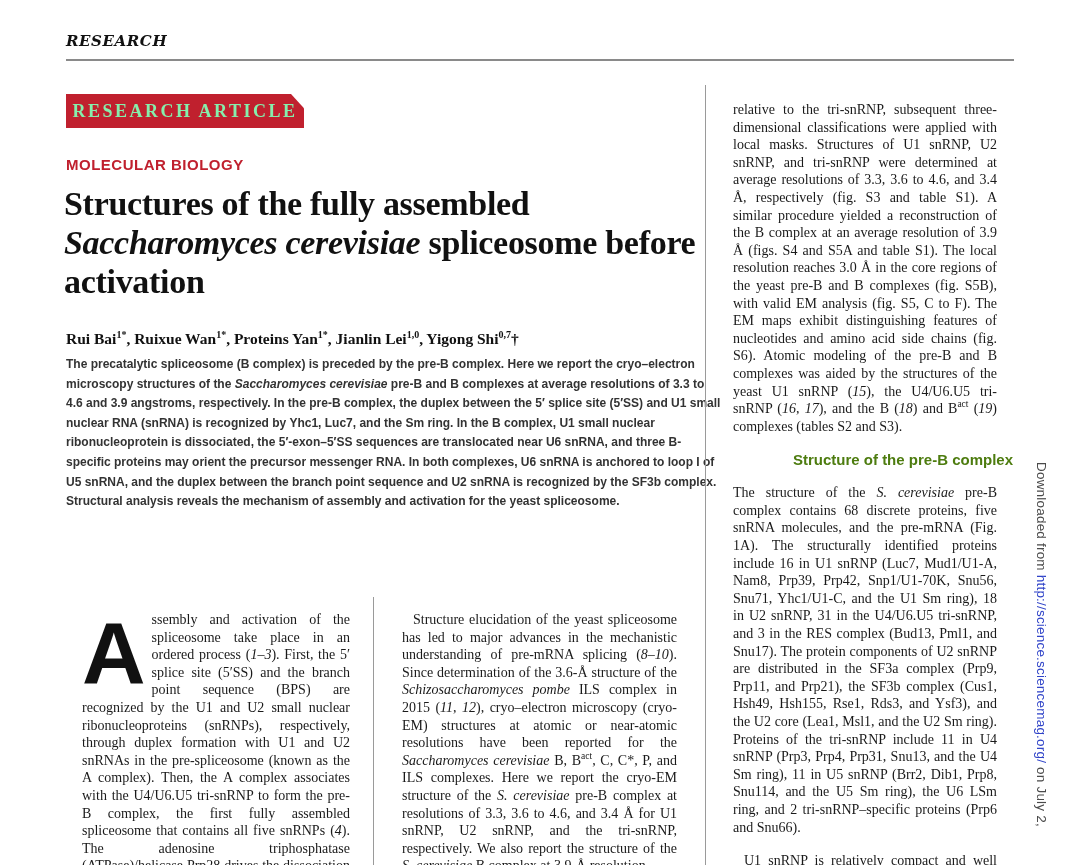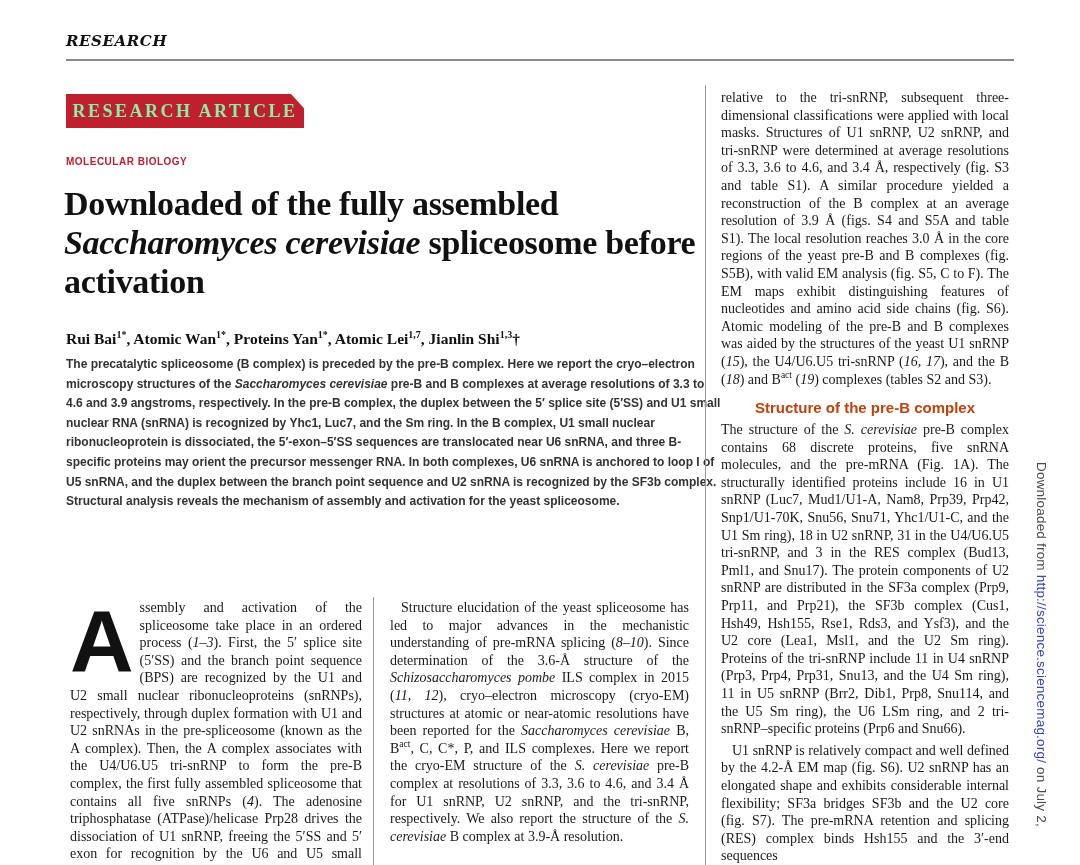--- a/index.html
+++ b/index.html
@@ -8,46 +8,46 @@
 
   .running-head{position:absolute;left:66px;top:32px;font-family:"DejaVu Serif",serif;
         font-style:italic;font-weight:700;font-size:15px;letter-spacing:0.6px;color:#111;}
   .head-rule{position:absolute;left:66px;top:59px;width:948px;height:2px;background:#8a8a8a;}
 
   .badge{position:absolute;left:66px;top:94px;width:238px;height:34px;background:#c0202e;
         color:#86efac;font-family:"Liberation Serif",serif;font-weight:700;font-size:18px;
         letter-spacing:2.5px;line-height:35px;text-align:center;
         clip-path:polygon(0 0,calc(100% - 13px) 0,100% 42%,100% 100%,0 100%);}
   .kicker{position:absolute;left:66px;top:156px;font-family:"Liberation Sans",sans-serif;
-        font-weight:700;font-size:10px;letter-spacing:0.5px;color:#c0202e;}
+        font-weight:700;font-size:15px;letter-spacing:0.5px;color:#c0202e;}
 
   .title{position:absolute;left:64px;top:184px;width:652px;margin:0;
         font-family:"Liberation Serif",serif;font-weight:700;font-size:34px;line-height:39px;
         color:#111;letter-spacing:-0.3px;}
   .authors{position:absolute;left:66px;top:330px;width:650px;font-weight:700;font-size:15.5px;color:#111;}
   .authors sup{font-size:10px;line-height:0;}
 
   .abstract{position:absolute;left:66px;top:355px;width:655px;
         font-family:"Liberation Sans",sans-serif;font-weight:700;font-size:12px;
         line-height:19.6px;color:#333;}
 
   .col{position:absolute;bottom:0;overflow:hidden;}
   .col1{left:66px;top:595px;width:300px;}
   .col2{left:386px;top:595px;width:307px;}
   .col3{left:717px;top:85px;width:296px;}
 
-  .para{margin:4px;text-align:justify;font-size:14px;line-height:17.6px;color:#1a1a1a;}
+  .para{margin:16px;text-align:justify;font-size:14px;line-height:17.6px;color:#1a1a1a;}
   .para.indent{text-indent:11px;}
   .para sup{font-size:9.5px;line-height:0;}
 
   .dropcap{float:left;font-family:"Liberation Sans",sans-serif;font-weight:700;
         font-size:88px;line-height:74px;margin:5px 8px 0 0;color:#111;letter-spacing:-2px;}
 
   .subhead{margin:11px 0 5px 0;font-family:"Liberation Sans",sans-serif;font-weight:700;
-        font-size:15px;color:#c2410c;text-align:center;}
+        font-size:15px;color:#4d7c0f;text-align:right;}
 
   .vrule{position:absolute;width:1px;background:#9a9a9a;}
   .vrule1{left:373px;top:597px;bottom:0;}
   .vrule2{left:705px;top:85px;bottom:0;}
 
   .sidebar{position:absolute;left:1034px;top:462px;writing-mode:vertical-rl;
         font-family:"Liberation Sans",sans-serif;font-size:13.5px;color:#4a4a4a;
         white-space:nowrap;letter-spacing:0.2px;}
   .sidebar .url{color:#2f43c8;text-decoration:none;cursor:pointer;}
 </style>
@@ -55,23 +55,23 @@
 <body>
 
 <div class="page">
 
   <div class="running-head">RESEARCH</div>
   <div class="head-rule"></div>
 
   <div class="badge">RESEARCH ARTICLE</div>
   <div class="kicker">MOLECULAR BIOLOGY</div>
 
-  <h1 class="title"><span>Downloaded of the fully assembled </span><i>Saccharomyces cerevisiae</i><span> spliceosome before activation</span></h1>
+  <h1 class="title"><span>Structures of the fully assembled </span><i>Saccharomyces cerevisiae</i><span> spliceosome before activation</span></h1>
 
-  <div class="authors"><span>Rui Bai</span><sup>1*</sup><span>, Atomic Wan</span><sup>1*</sup><span>, Proteins Yan</span><sup>1*</sup><span>, Atomic Lei</span><sup>1,7</sup><span>, Jianlin Shi</span><sup>1,3</sup><span>†</span></div>
+  <div class="authors"><span>Rui Bai</span><sup>1*</sup><span>, Ruixue Wan</span><sup>1*</sup><span>, Proteins Yan</span><sup>1*</sup><span>, Jianlin Lei</span><sup>1,0</sup><span>, Yigong Shi</span><sup>0,7</sup><span>†</span></div>
 
   <div class="abstract"><span>The precatalytic spliceosome (B complex) is preceded by the pre-B complex. Here we report the cryo–electron microscopy structures of the </span><i>Saccharomyces cerevisiae</i><span> pre-B and B complexes at average resolutions of 3.3 to 4.6 and 3.9 angstroms, respectively. In the pre-B complex, the duplex between the 5′ splice site (5′SS) and U1 small nuclear RNA (snRNA) is recognized by Yhc1, Luc7, and the Sm ring. In the B complex, U1 small nuclear ribonucleoprotein is dissociated, the 5′-exon–5′SS sequences are translocated near U6 snRNA, and three B-specific proteins may orient the precursor messenger RNA. In both complexes, U6 snRNA is anchored to loop I of U5 snRNA, and the duplex between the branch point sequence and U2 snRNA is recognized by the SF3b complex. Structural analysis reveals the mechanism of assembly and activation for the yeast spliceosome.</span></div>
 
   <div class="col col1">
     <p class="para"><span class="dropcap">A</span><span><span>ssembly and activation of the spliceosome take place in an ordered process (</span><i>1</i><span>–</span><i>3</i><span>). First, the 5′ splice site (5′SS) and the branch point sequence (BPS) are recognized by the U1 and U2 small nuclear ribonucleoproteins (snRNPs), respectively, through duplex formation with U1 and U2 snRNAs in the pre-spliceosome (known as the A complex). Then, the A complex associates with the U4/U6.U5 tri-snRNP to form the pre-B complex, the first fully assembled spliceosome that contains all five snRNPs (</span><i>4</i><span>). The adenosine triphosphatase (ATPase)/helicase Prp28 drives the dissociation of U1 snRNP, freeing the 5′SS and 5′ exon for recognition by the U6 and U5 small nuclear RNAs (snRNAs), respectively</span></span></p>
   </div>
 
   <div class="vrule vrule1"></div>
 
   <div class="col col2">

